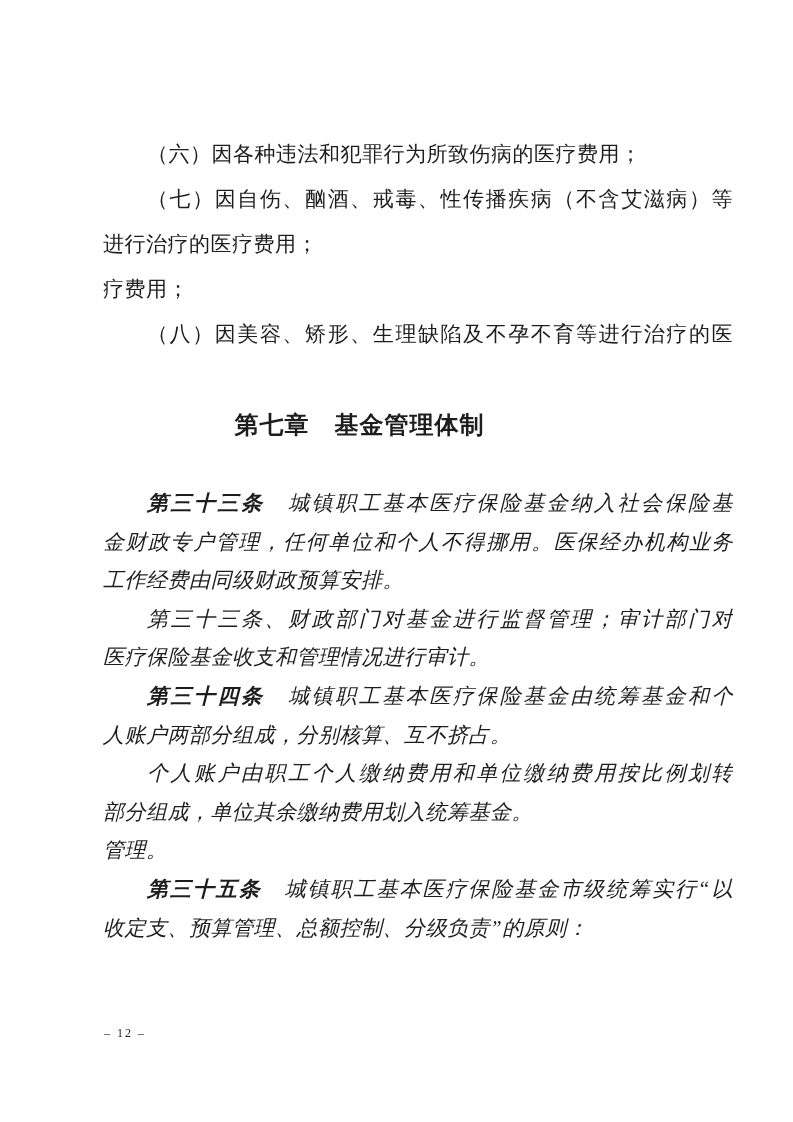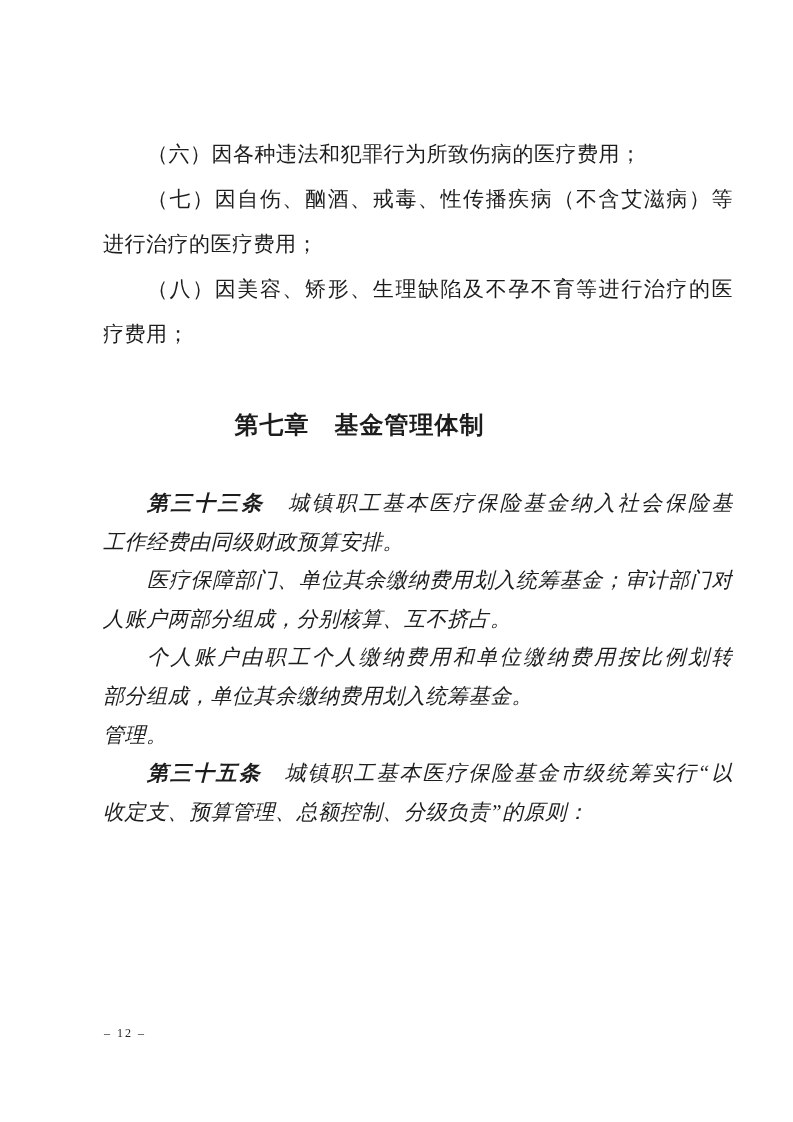--- a/index.html
+++ b/index.html
@@ -59,30 +59,33 @@
 </style>
 </head>
 <body>
 
 <div class="page" style="--ink: #1d1d1d; --paper: #ffffff;">
 
   <div id="sec-a" class="textcol">
       <div class="line indent"><span>（六）因各种违法和犯罪行为所致伤病的医疗费用；</span></div>
       <div class="line fill indent"><span>（七）因自伤、酗酒、戒毒、性传播疾病（不含艾滋病）等</span></div>
       <div class="line"><span>进行治疗的医疗费用；</span></div>
+      <div class="line"><span>疗费用；</span></div>
       <div class="line fill indent"><span>（八）因美容、矫形、生理缺陷及不孕不育等进行治疗的医</span></div>
-      <div class="line"><span>疗费用；</span></div>
     </div>
 
   <div id="chapter">第七章　基金管理体制</div>
 
   <div id="sec-b" class="textcol">
       <div class="line fill indent"><span class="lead">第三十三条</span><span>　城镇职工基本医疗保险基金纳入社会保险基</span></div>
+      <div class="line fill"><span>金财政专户管理，任何单位和个人不得挪用。医保经办机构业务</span></div>
       <div class="line"><span>工作经费由同级财政预算安排。</span></div>
-      <div class="line fill indent"><span>医疗保障部门、单位其余缴纳费用划入统筹基金；审计部门对</span></div>
+      <div class="line fill indent"><span>第三十三条、财政部门对基金进行监督管理；审计部门对</span></div>
+      <div class="line"><span>医疗保险基金收支和管理情况进行审计。</span></div>
+      <div class="line fill indent"><span class="lead">第三十四条</span><span>　城镇职工基本医疗保险基金由统筹基金和个</span></div>
       <div class="line"><span>人账户两部分组成，分别核算、互不挤占。</span></div>
       <div class="line fill indent"><span>个人账户由职工个人缴纳费用和单位缴纳费用按比例划转</span></div>
       <div class="line"><span>部分组成，单位其余缴纳费用划入统筹基金。</span></div>
       <div class="line"><span>管理。</span></div>
       <div class="line fill indent"><span class="lead">第三十五条</span><span>　城镇职工基本医疗保险基金市级统筹实行“以</span></div>
       <div class="line"><span>收定支、预算管理、总额控制、分级负责”的原则：</span></div>
     </div>
 
   <div id="pageno">– 12 –</div>
 

